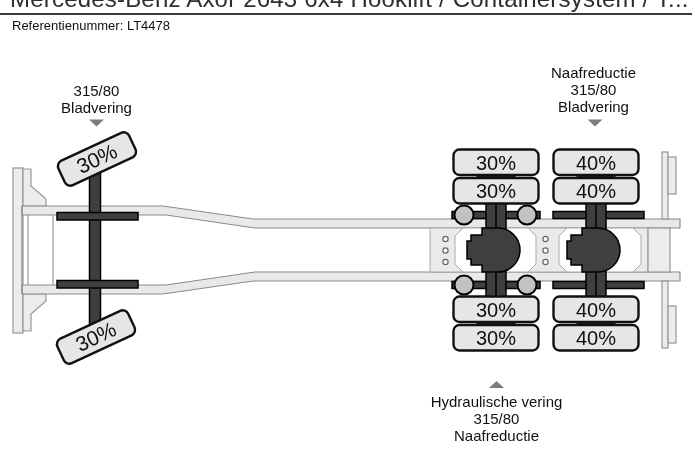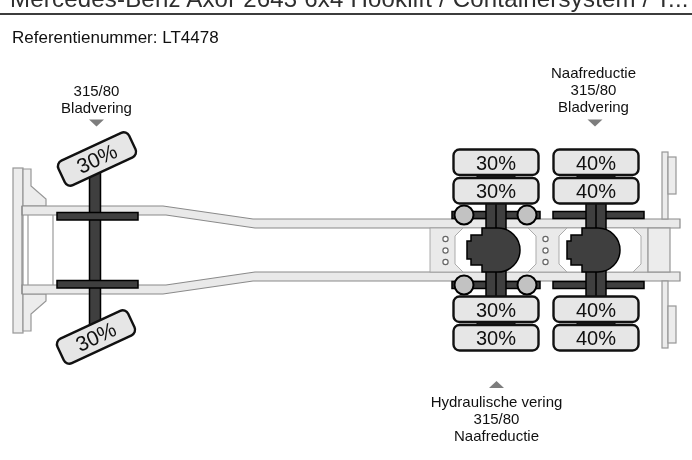--- a/index.html
+++ b/index.html
@@ -3,21 +3,21 @@
 <meta charset="utf-8">
 <style>
   html,body{margin:0;padding:0;}
   body{width:692px;height:460px;overflow:hidden;background:#fff;
        font-family:"Liberation Sans", sans-serif;}
   .page{position:relative;width:692px;height:460px;overflow:hidden;background:#fff;}
   .title{position:absolute;top:-13px;left:10px;font-size:24px;line-height:24px;
          color:#2e2e2e;white-space:nowrap;letter-spacing:.2px;}
   .divider{position:absolute;top:13px;left:0;width:692px;height:0;
            border-top:2px solid #3c3c3c;}
-  .ref{position:absolute;top:28px;left:12px;font-size:17px;color:#101010;}
+  .ref{position:absolute;top:18px;left:12px;font-size:13px;color:#101010;}
   svg{position:absolute;top:0;left:0;}
   svg text{font-family:"Liberation Sans", sans-serif;fill:#101010;}
   .ann{font-size:15px;}
   .pct{font-size:20px;}
   .pct-front{font-size:21px;}
   .lightpart{fill:#ececec;stroke:#979797;stroke-width:1.2;}
   .rail{fill:#e9e9e9;stroke:#8a8a8a;stroke-width:1.2;}
   .dark{fill:#3f3f3f;stroke:#000;stroke-width:1.5;}
   .wheel{fill:#e6e6e6;stroke:#111;stroke-width:2.4;}
   .hub{fill:#222;stroke:#000;stroke-width:1;}

